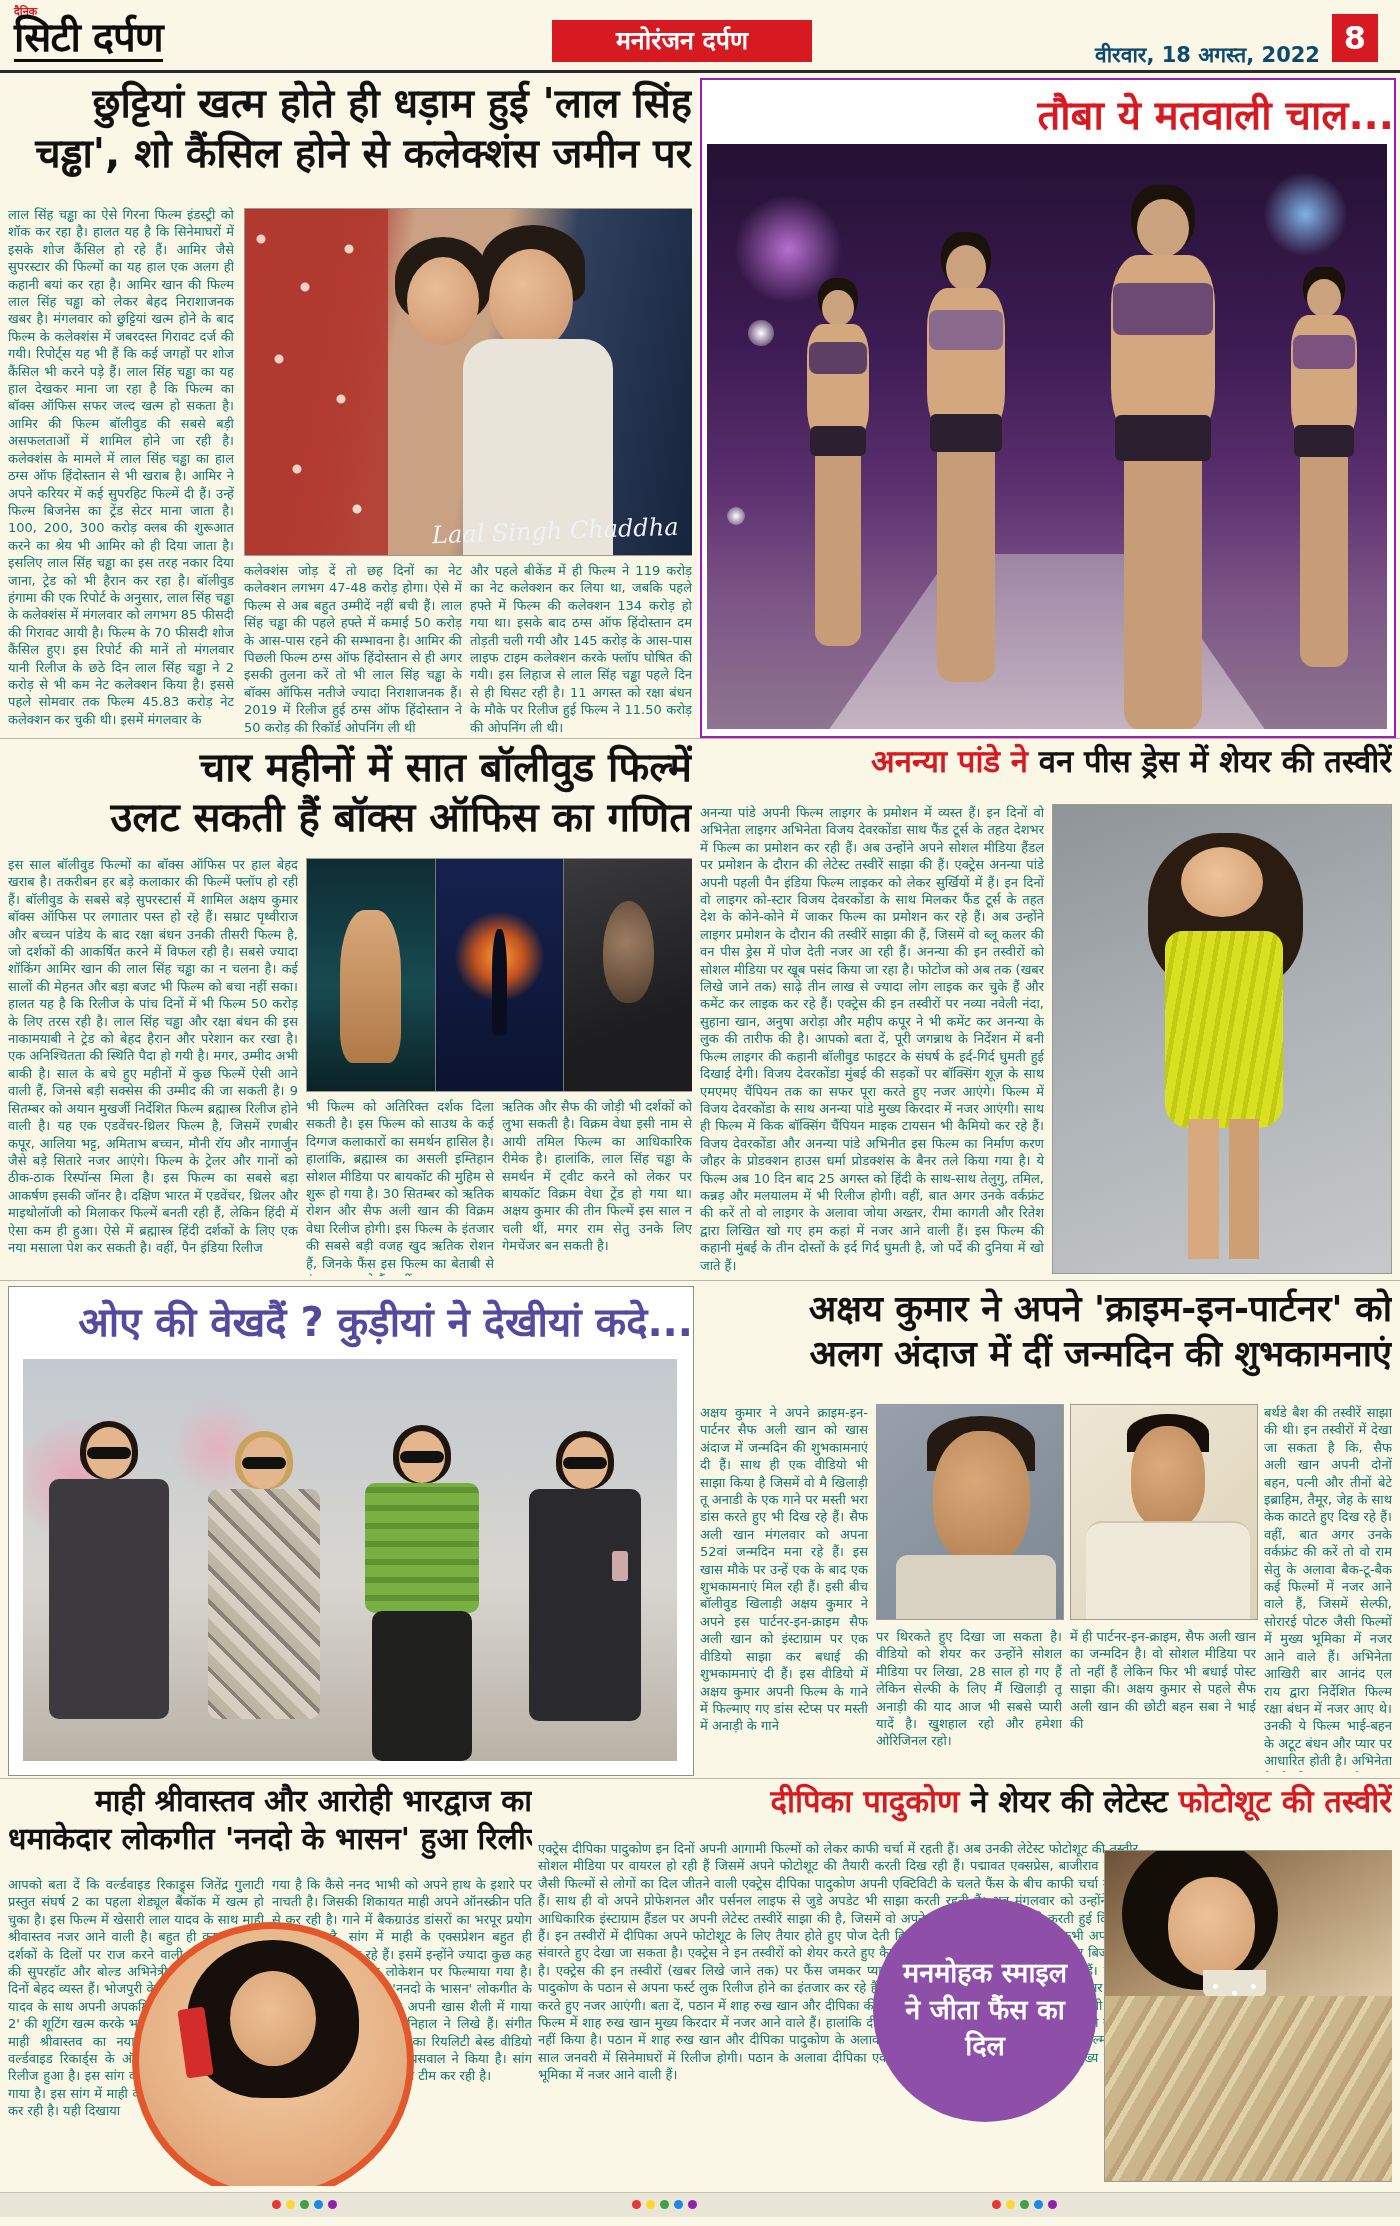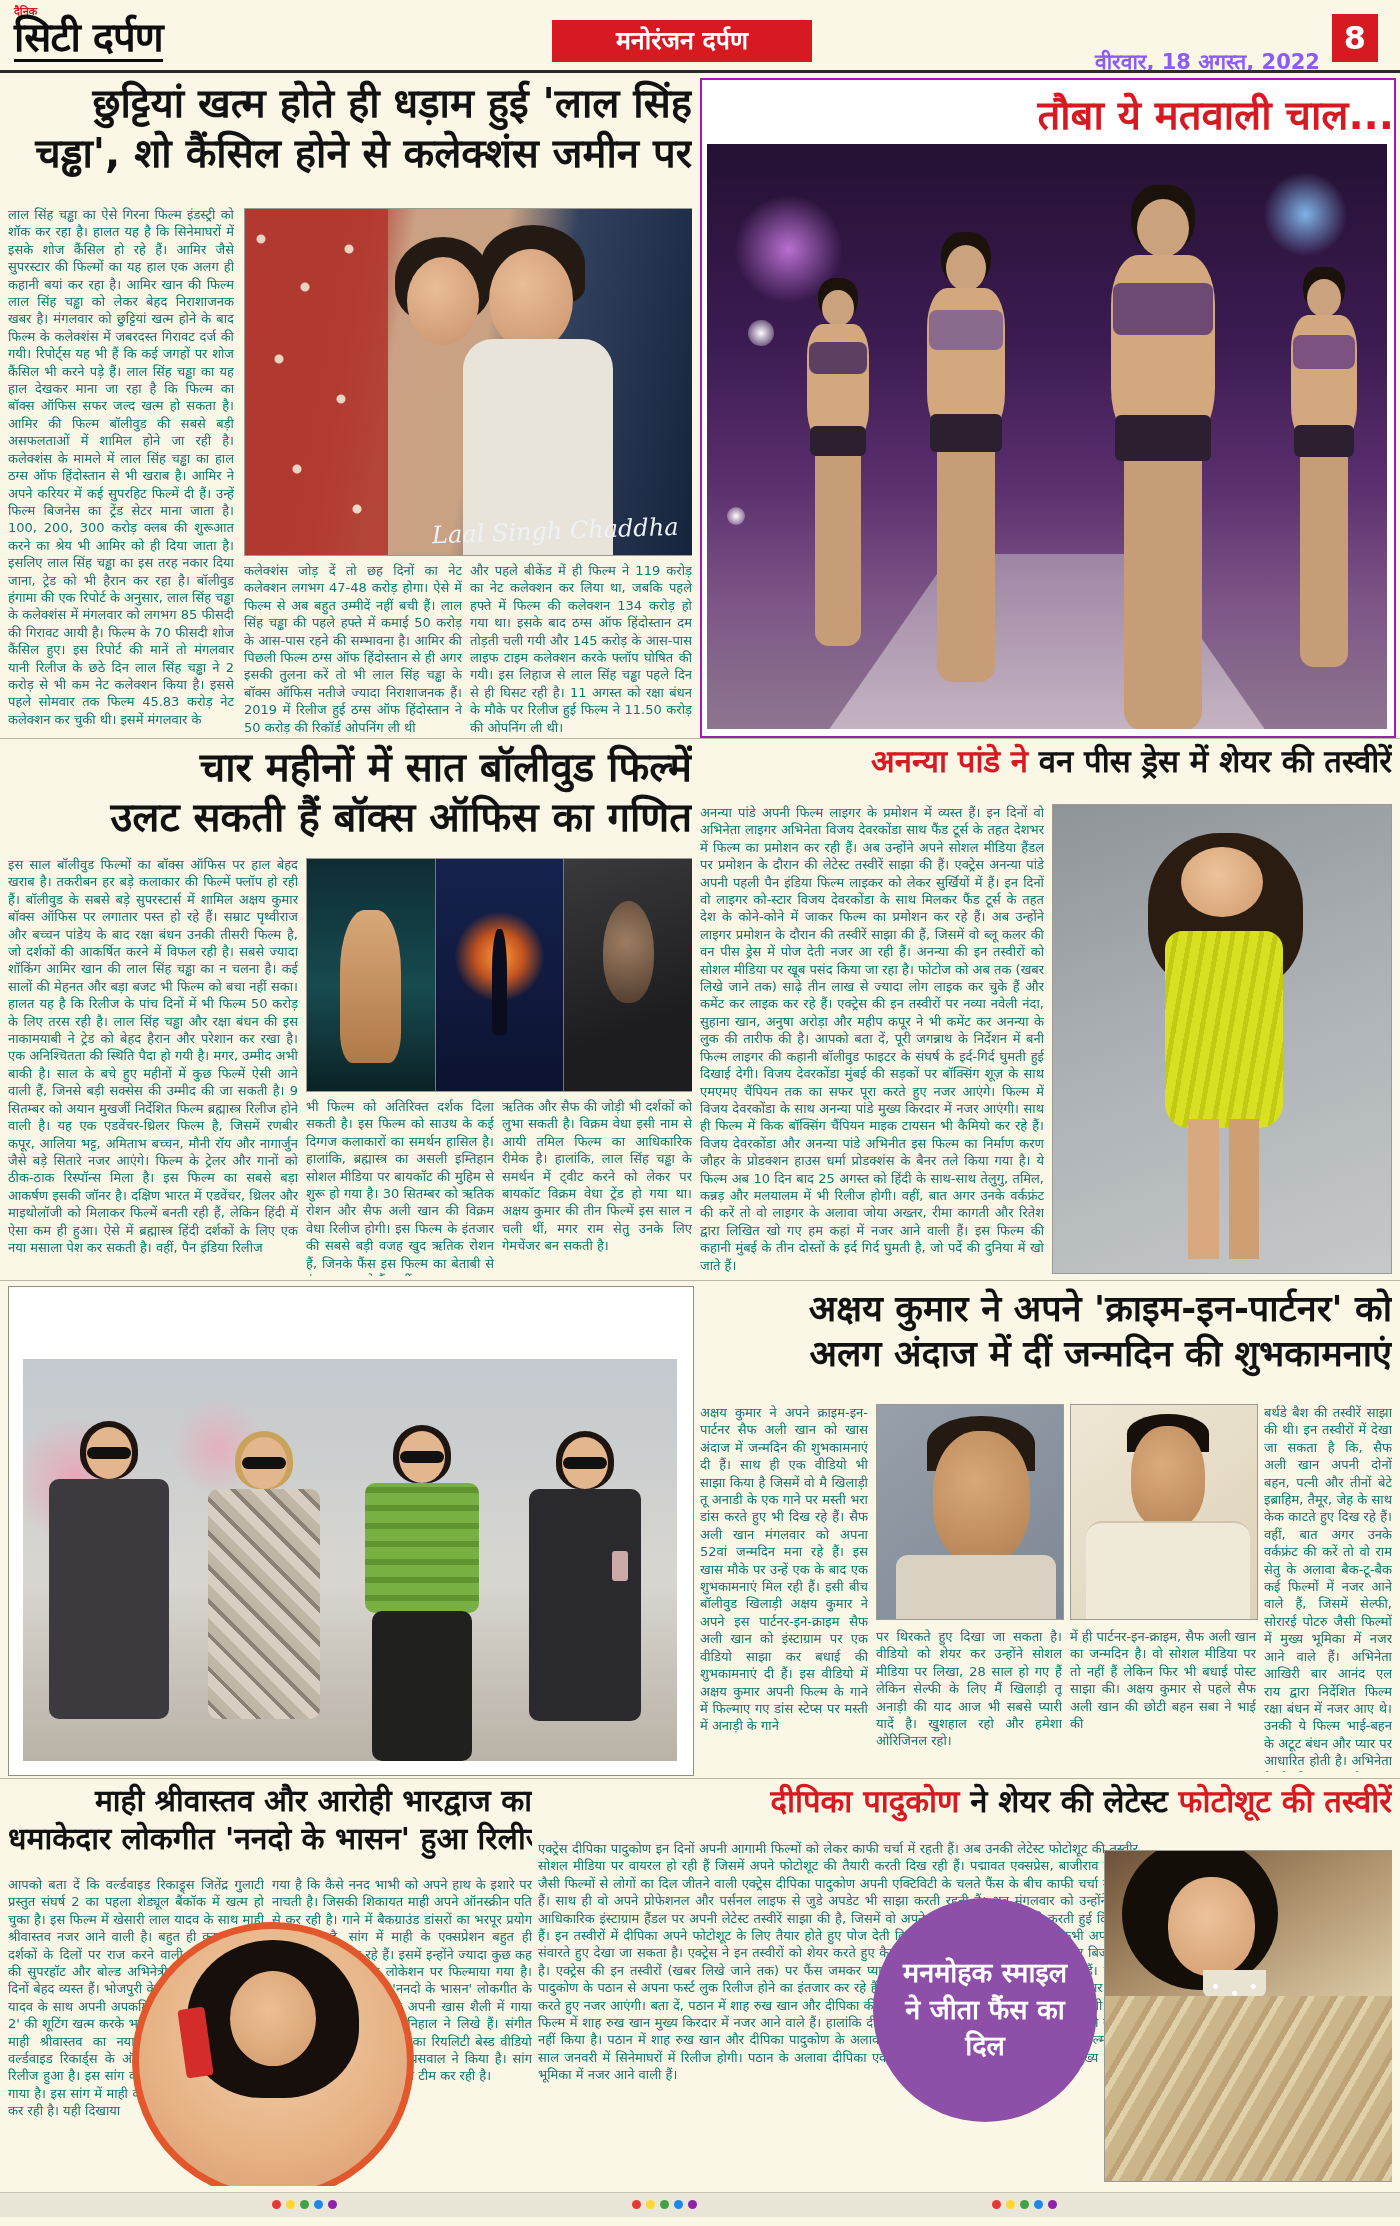--- a/index.html
+++ b/index.html
@@ -5,21 +5,21 @@
   html,body{margin:0;padding:0;}
   body{background:#fbf7e6;font-family:"DejaVu Sans",sans-serif;}
   .page{position:relative;width:1400px;height:2226px;background:#fbf7e6;overflow:hidden;}
   
   .masthead{position:absolute;left:0;top:0;width:1400px;height:70px;}
   .logo{position:absolute;left:14px;top:6px;line-height:1;}
   .logo-top{display:block;color:#d71a21;font-size:11px;font-weight:700;}
   .logo-main{display:block;color:#0d0d0d;font-size:40px;font-weight:800;letter-spacing:-1px;border-bottom:3px solid #0d0d0d;padding-bottom:2px;}
   .section-box{position:absolute;left:552px;top:20px;width:260px;height:42px;background:#d71a21;color:#fff;
     font-size:25px;font-weight:700;text-align:center;line-height:42px;}
-  .date-txt{position:absolute;left:1095px;top:47px;color:#8b5cf6;font-size:21px;font-weight:700;}
+  .date-txt{position:absolute;left:1095px;top:40px;color:#0c4a6e;font-size:21px;font-weight:700;}
   .pagenum-box{position:absolute;left:1332px;top:14px;width:46px;height:48px;background:#d71a21;color:#fff;
     font-size:32px;font-weight:800;text-align:center;line-height:48px;}
   .head-rule{position:absolute;left:0;top:70px;width:1400px;height:3px;background:#2a2a2a;}
   
   .art{position:absolute;overflow:hidden;}
   .hl{font-weight:800;color:#121212;text-align:right;white-space:nowrap;line-height:1.25;}
   .body-col{position:absolute;font-size:13px;line-height:1.34;color:#0f766e;text-align:justify;overflow:hidden;}
   .photo{position:absolute;border:1px solid #9b9b93;overflow:hidden;}
   .rule{position:absolute;left:0;width:1400px;height:1px;background:#b9b5a6;}
   
@@ -231,20 +231,21 @@
       <div class="an-face"></div>
       <div class="an-dress"></div>
       <div class="an-legs"></div>
       <div class="an-legs2"></div>
     </div>
   </section>
 
   <div class="rule" style="top:1280px;"></div>
 
   <section class="art a4">
+    <div class="hl">ओए की वेखदैं ? कुड़ीयां ने देखीयां कदे...</div>
     <div class="street-photo">
       <div class="sw" style="left:4%;width:120px;height:340px;">
         <div class="s-hair"></div>
           <div class="s-head"></div>
           <div class="s-glasses"></div>
         <div class="s-body" style="width:120px;height:240px;background:#3c3a3f;"></div>
       </div>
       <div class="sw" style="left:28%;width:116px;height:330px;">
         <div class="s-hair" style="background:#c9a35c;"></div>
           <div class="s-head"></div>

